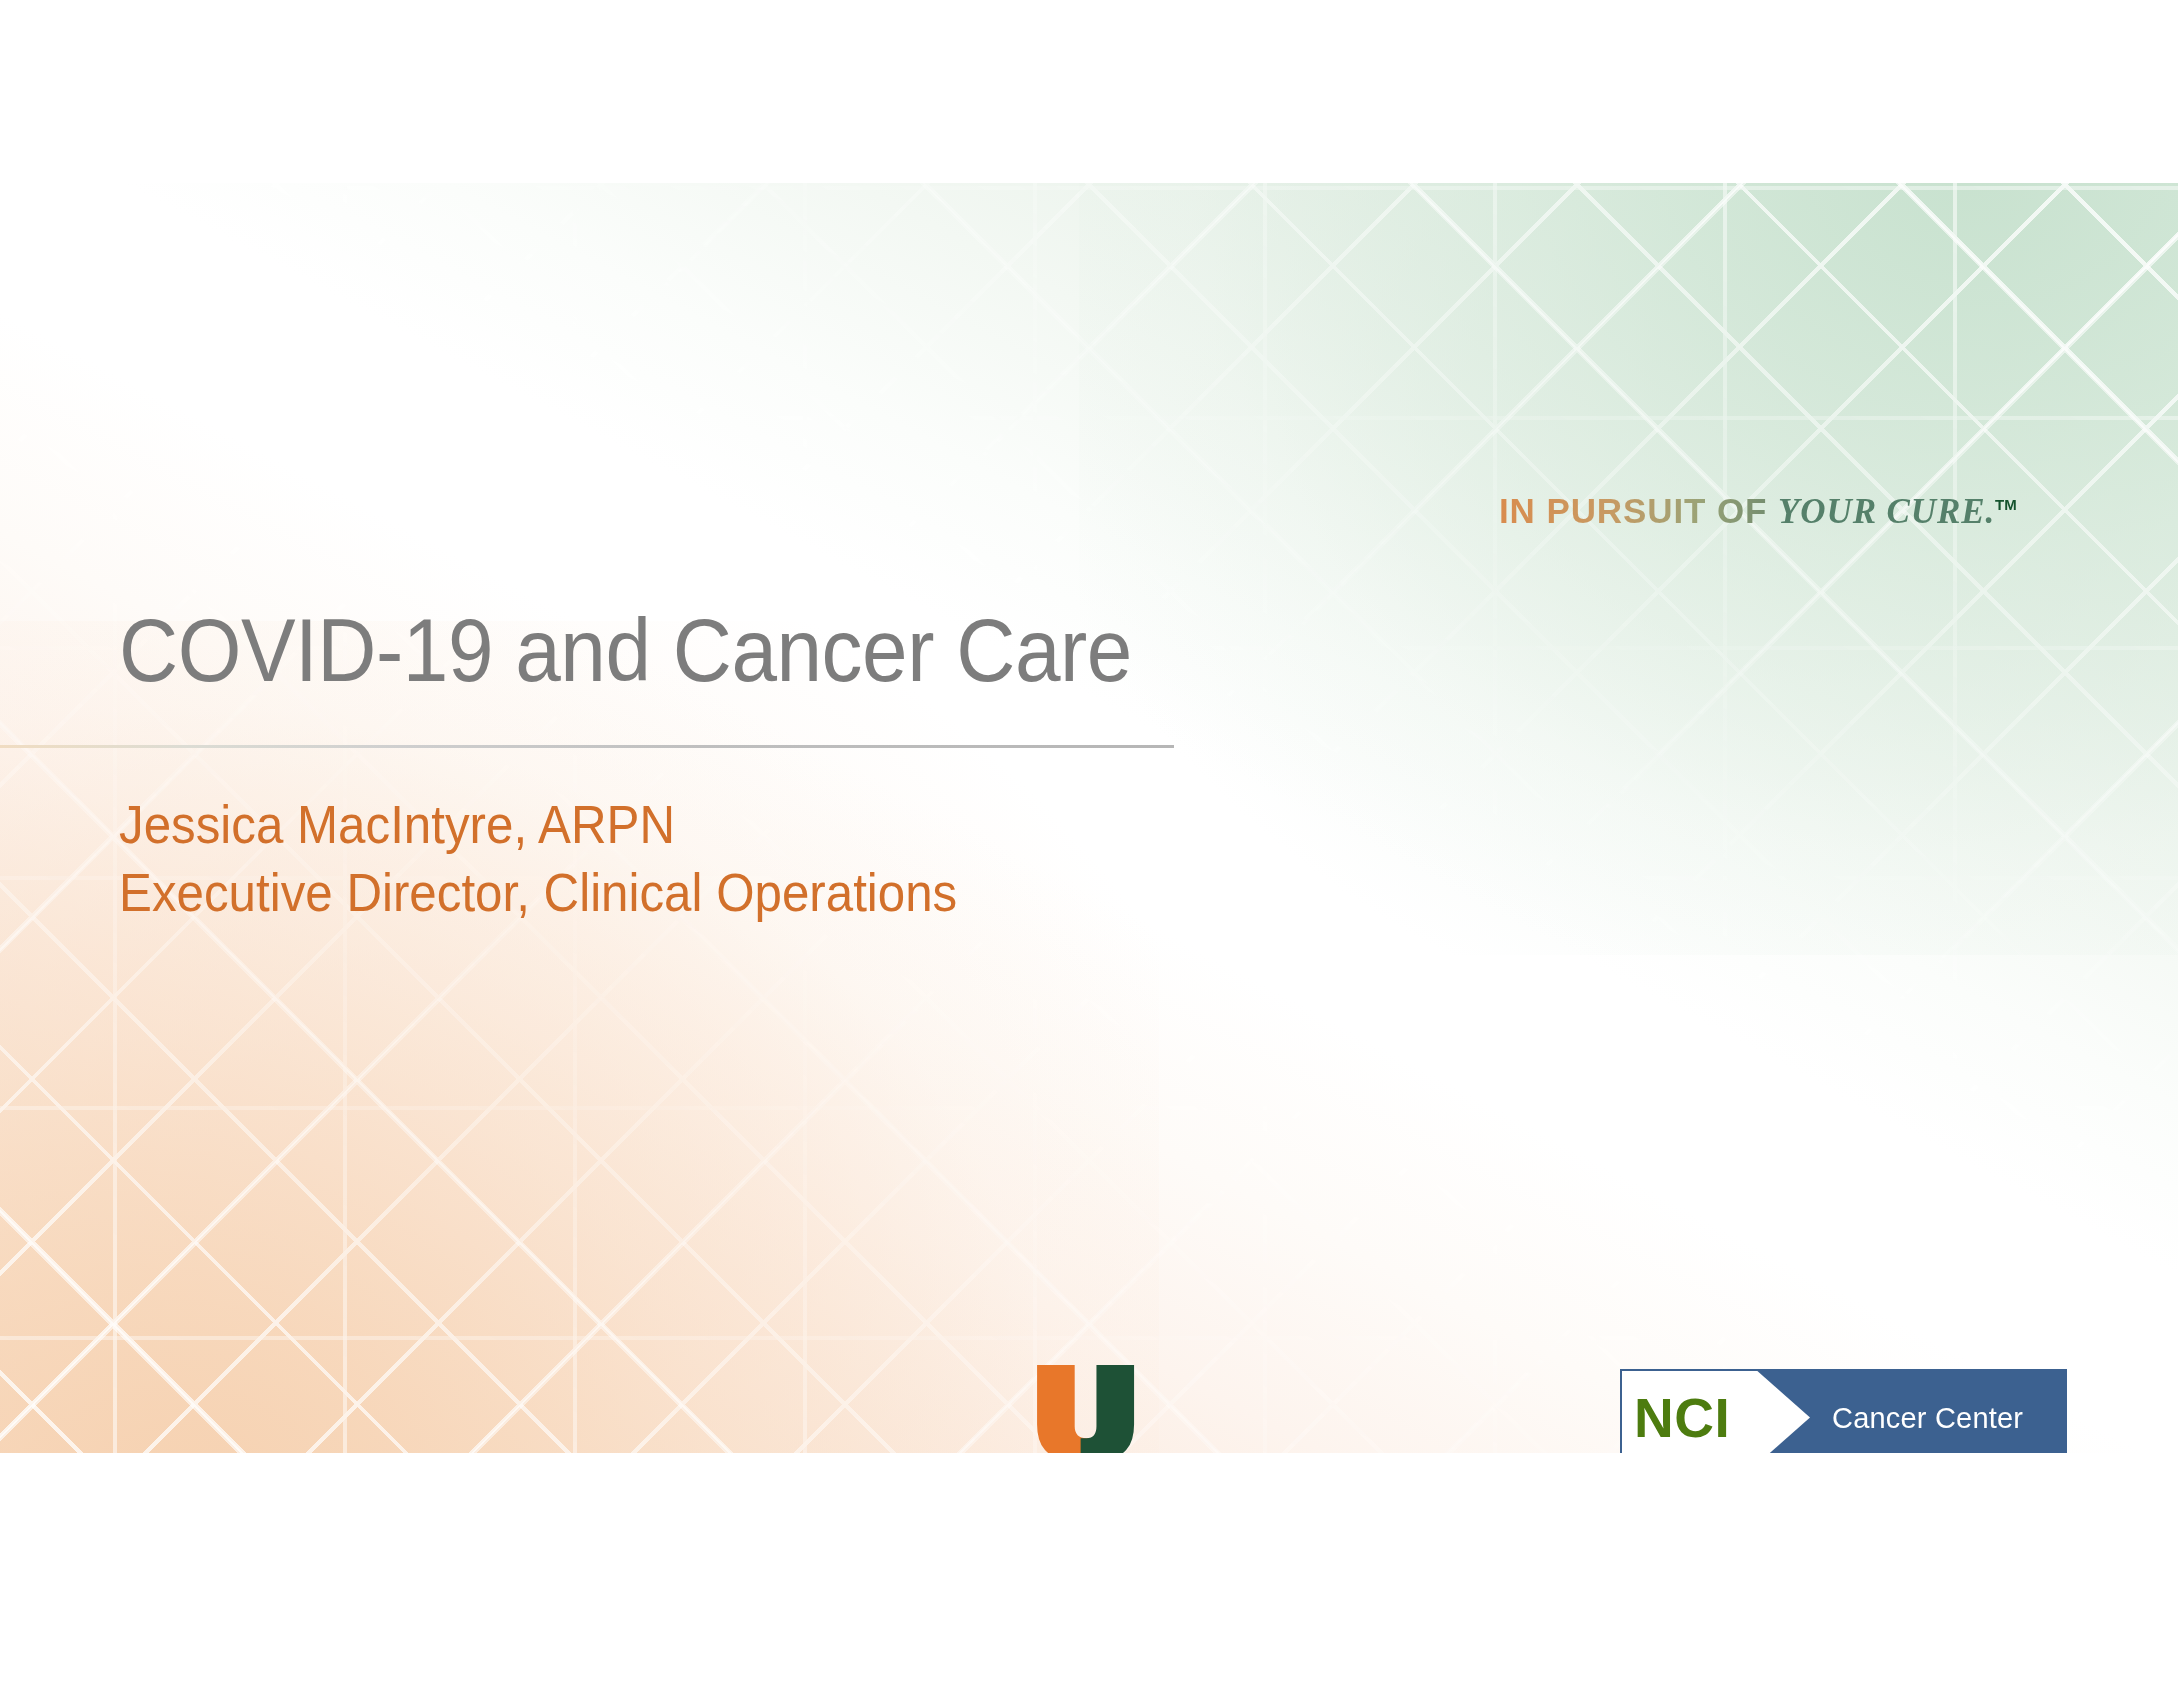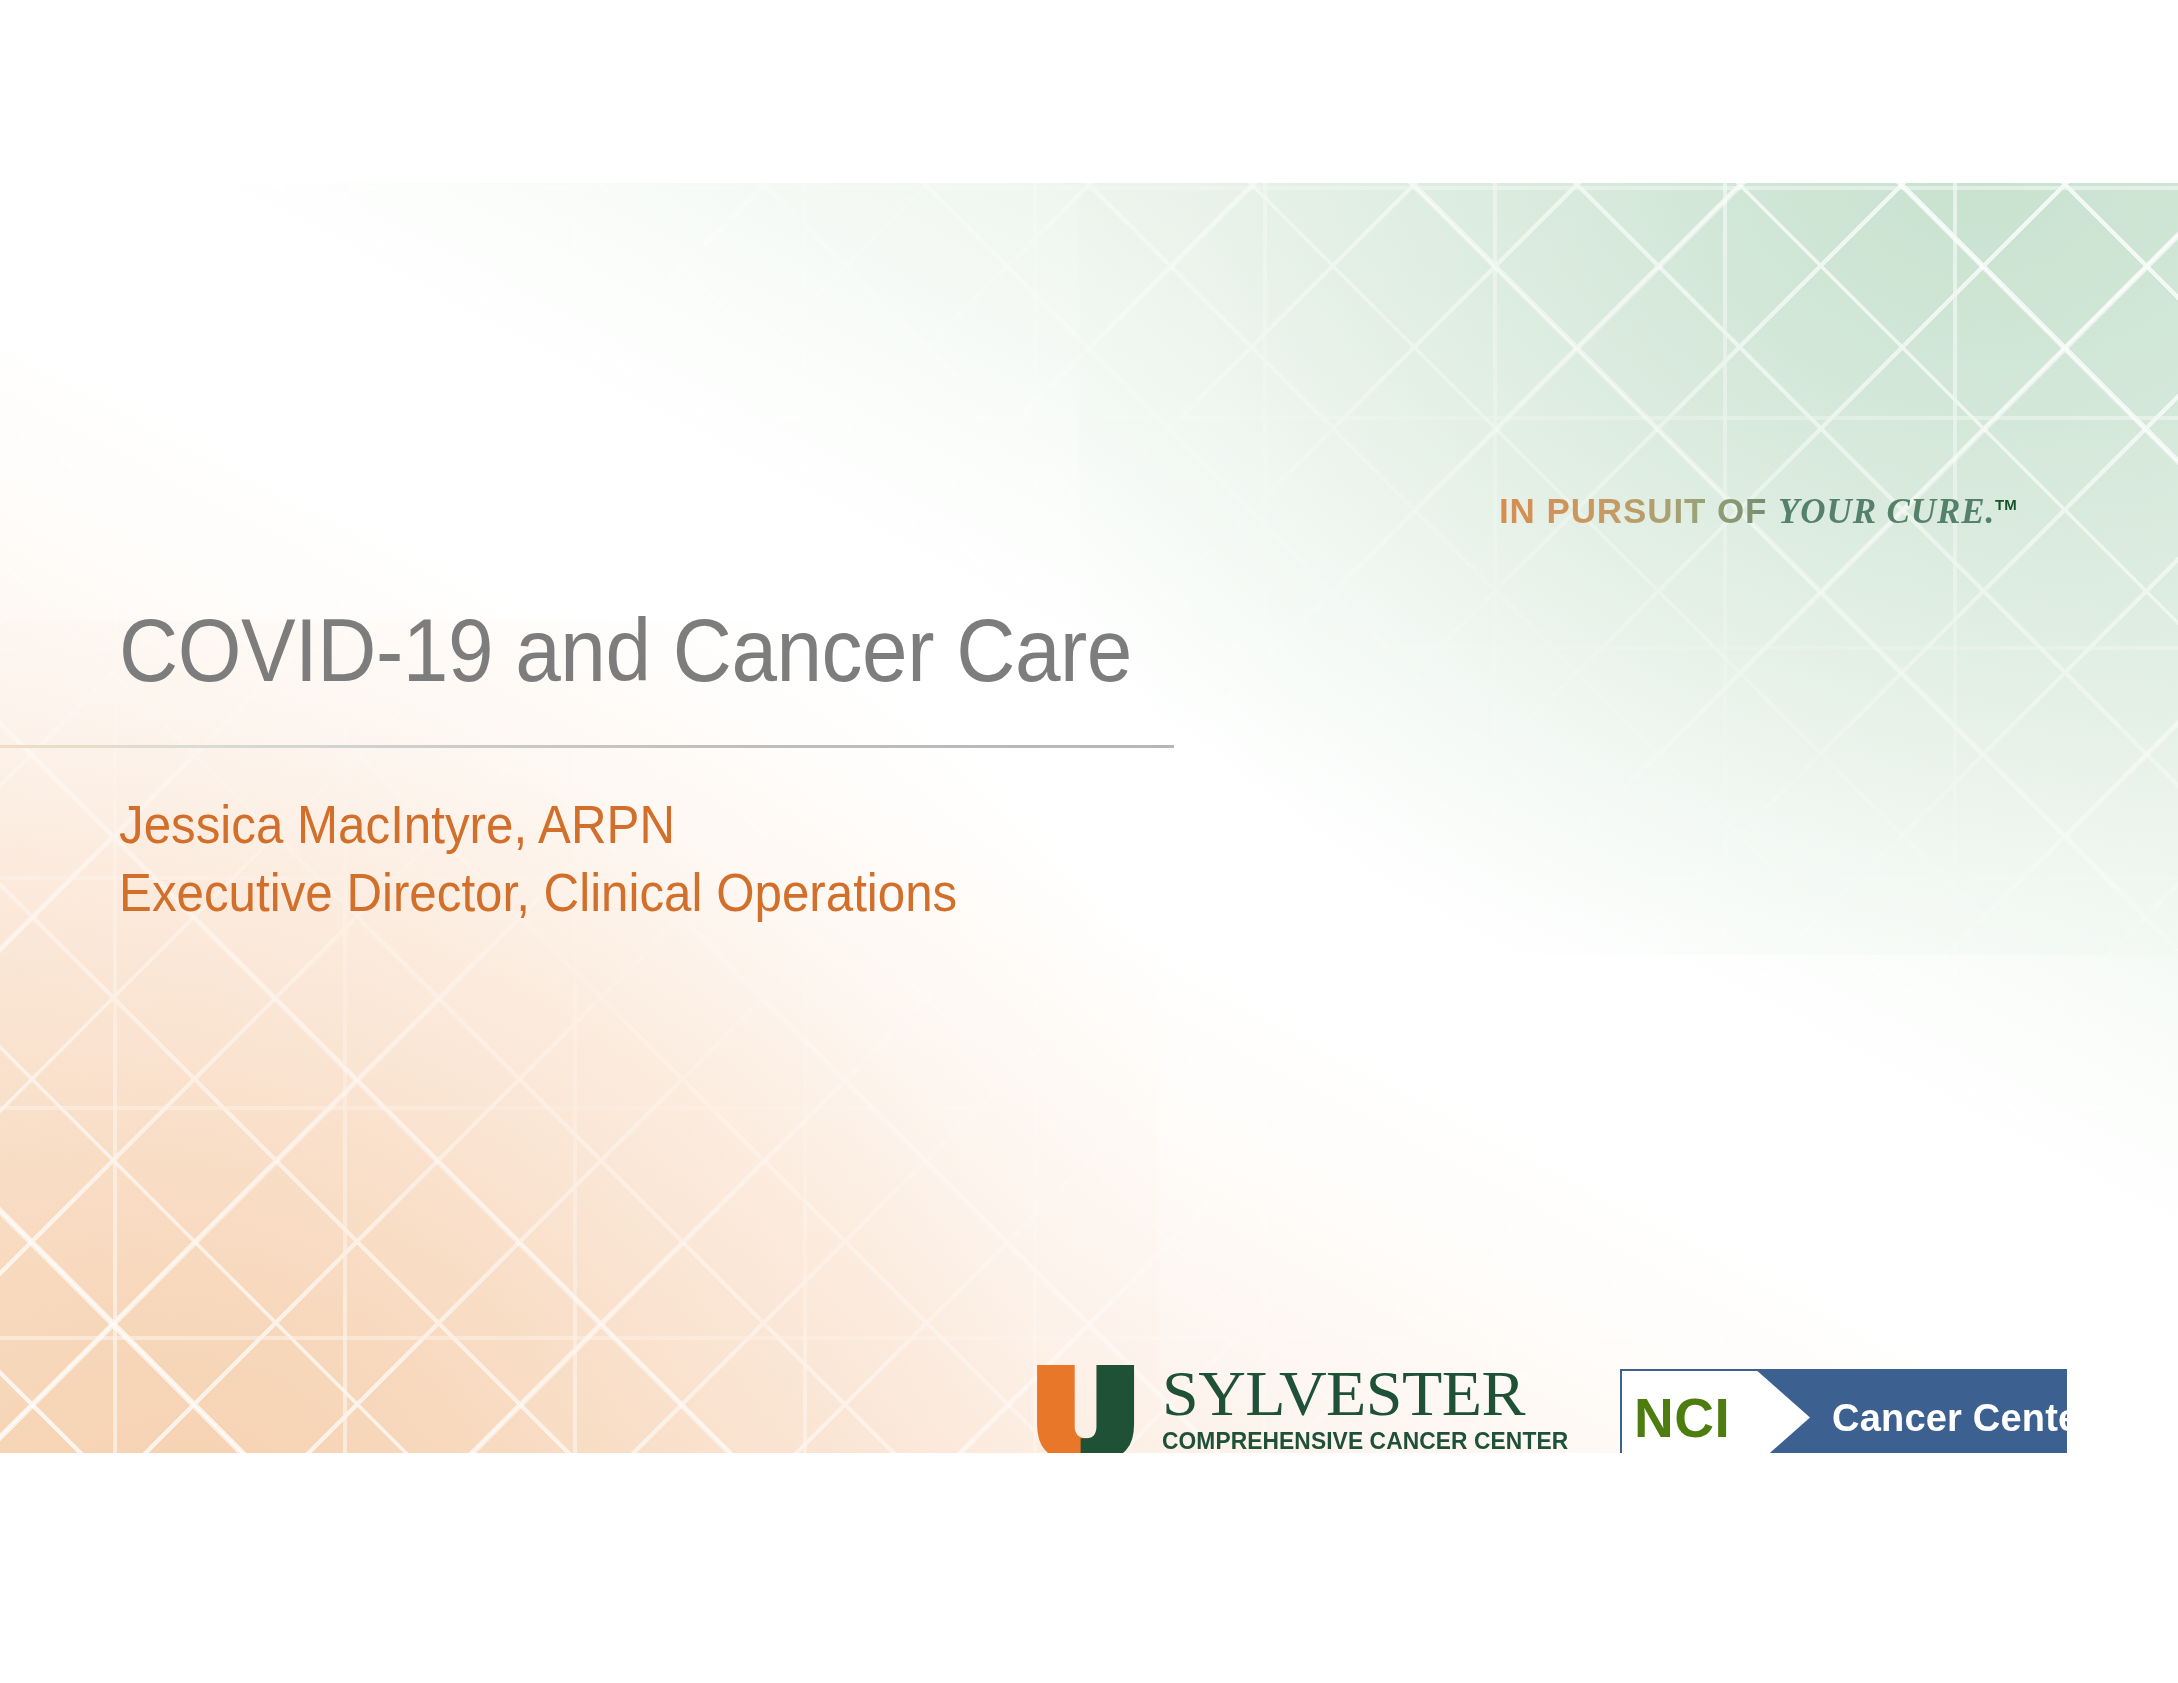--- a/index.html
+++ b/index.html
@@ -302,22 +302,22 @@
     color: #4d7c0f;
     letter-spacing: 0.5px;
     line-height: 1;
   }
   .nci-cc {
     position: absolute;
     left: 212px;
     top: 50%;
     transform: translateY(-50%);
     font-family: "Liberation Sans", sans-serif;
-    font-size: 38px;
-    font-weight: bold;
+    font-size: 29px;
+    font-weight: normal;
     color: #ffffff;
     letter-spacing: 0.2px;
     line-height: 1;
     white-space: nowrap;
   }
 </style>
 </head>
 <body>
 
 <div class="slide-wrap">
@@ -340,24 +340,20 @@
     <div>Jessica MacIntyre, ARPN</div>
     <div>Executive Director, Clinical Operations</div>
   </div>
 
   <div class="sylvester-logo">
     <div class="syl-top">
       <svg class="syl-u" viewBox="0 0 116 97">
         <path d="M2 0 H40 V62 Q40 74 52 74 H58 V97 H46 Q20 97 10 86 Q2 77 2 60 Z" fill="#e8772a"></path>
         <path d="M62 0 H100 V60 Q100 77 92 86 Q82 97 56 97 H46 V74 H52 Q62 74 62 62 Z" fill="#1e5136"></path>
       </svg>
-      <div class="syl-wordmark">
-        <div class="syl-name">SYLVESTER</div>
-        <div class="syl-sub">COMPREHENSIVE CANCER CENTER</div>
-      </div>
     </div>
 
   </div>
 
   <div class="nci-logo">
     <div class="nci-badge">
       <div class="nci-blue"></div>
       <div class="nci-white-arrow"></div>
       <div class="nci-letters">NCI</div>
       <div class="nci-cc">Cancer Center</div>

